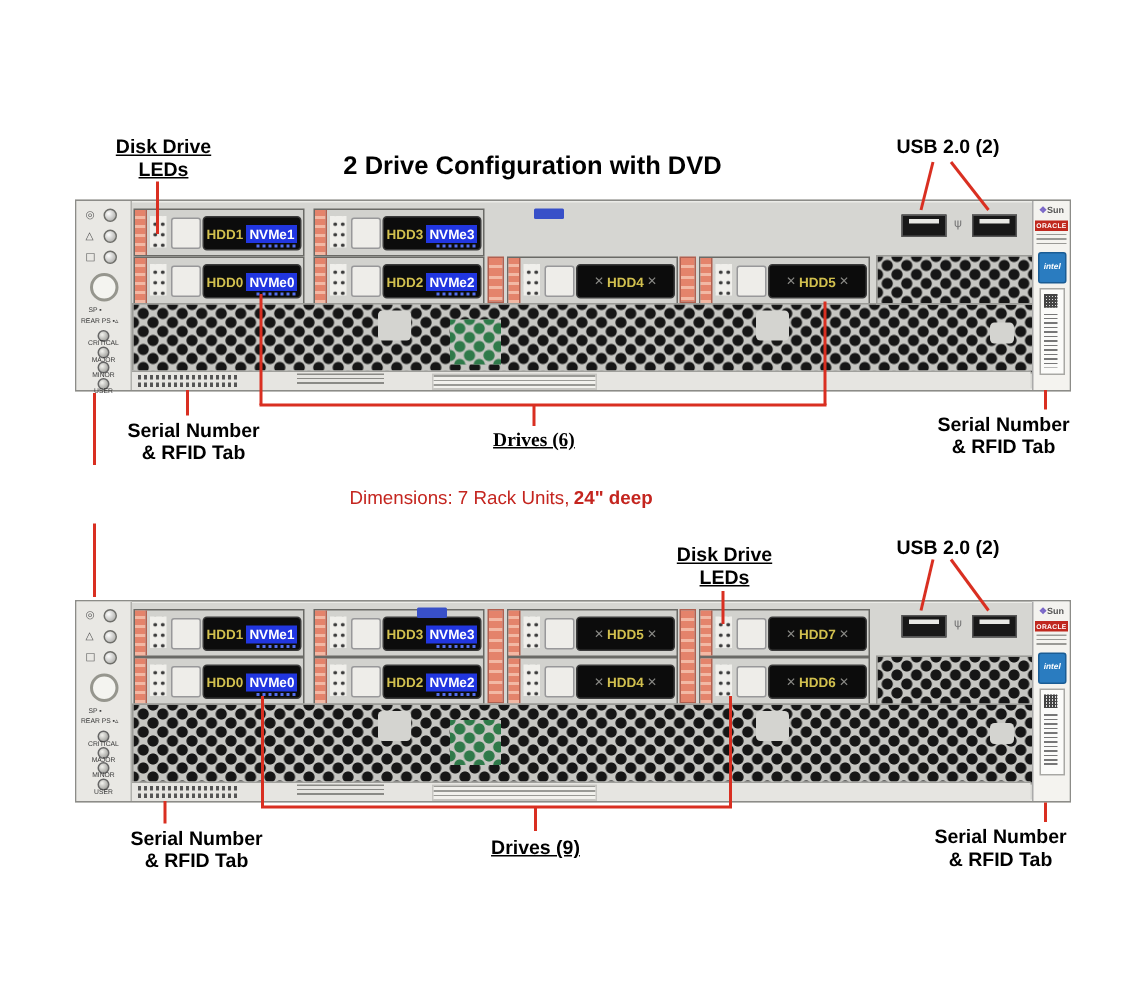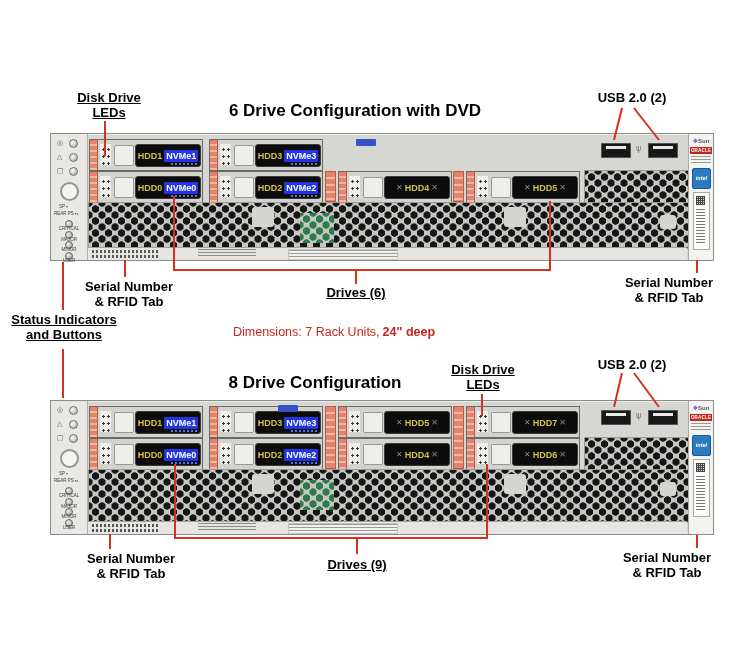--- a/index.html
+++ b/index.html
@@ -25,21 +25,21 @@
 </head>
 <body>
 
 <div id="stage">
 
   <div class="callout" style="left:70px;top:90px;width:78px;">
     <span class="u">Disk Drive</span><br>
     <span class="u">LEDs</span>
   </div>
 
-  <div class="title" style="left:120px;top:101px;width:470px;">6 Drive Configuration with DVD</div>
+  <div class="title" style="left:120px;top:101px;width:470px;">2 Drive Configuration with DVD</div>
 
   <div class="callout" style="left:590px;top:90px;width:84px;">USB 2.0 (2)</div>
 
   <div id="server-top" class="chassis" style="left:50px;top:133px;width:662px;height:126px;">
       <div style="position: absolute; left: 0px; top: 0px; width: 36px; height: 126px; background: rgb(233, 232, 228); border-right: 1px solid rgb(176, 176, 172);">
         <span style="position: absolute; left: 6px; top: 5px; font: 7px / 8px &quot;DejaVu Sans&quot;, sans-serif; color: rgb(85, 85, 85);">◎</span>
         <div style="position: absolute; left: 18px; top: 5px; width: 7px; height: 7px; border-radius: 50%; background: radial-gradient(circle at 35% 35%, rgb(253, 253, 253), rgb(160, 160, 156)); border: 1px solid rgb(110, 110, 106);"></div>
         <span style="position: absolute; left: 6px; top: 19px; font: 7px / 8px &quot;DejaVu Sans&quot;, sans-serif; color: rgb(85, 85, 85);">△</span>
         <div style="position: absolute; left: 18px; top: 19px; width: 7px; height: 7px; border-radius: 50%; background: radial-gradient(circle at 35% 35%, rgb(253, 253, 253), rgb(160, 160, 156)); border: 1px solid rgb(110, 110, 106);"></div>
         <span style="position: absolute; left: 6px; top: 33px; font: 7px / 8px &quot;DejaVu Sans&quot;, sans-serif; color: rgb(85, 85, 85);">□</span>
@@ -148,37 +148,32 @@
           <div style="position: absolute; left: 2px; top: 16px; width: 9px; height: 36px; background: repeating-linear-gradient(rgb(119, 119, 119) 0px, rgb(119, 119, 119) 1px, rgba(0, 0, 0, 0) 1px, rgba(0, 0, 0, 0) 3px);"></div>
         </div>
       </div>
     </div>
 
   <div class="callout" style="left:70px;top:279px;width:118px;">
     <span>Serial Number</span><br>
     <span>&amp; RFID Tab</span>
   </div>
 
-  <div class="callout u" style="left:306px;top:285px;width:100px;">Drives (6)</div>
+  <div class="callout u" style="left:306px;top:285px;width:100px;font-family:Liberation Serif, serif;">Drives (6)</div>
 
   <div class="callout" style="left:610px;top:275px;width:118px;">
     <span>Serial Number</span><br>
     <span>&amp; RFID Tab</span>
   </div>
 
-  <div class="callout" style="left:6px;top:312px;width:116px;">
-    <span class="u">Status Indicators</span><br>
-    <span class="u">and Buttons</span>
-  </div>
 
   <div class="dim" style="left:233px;top:325px;">
     <span>Dimensions:  7 Rack Units,</span><span class="b">24" deep</span>
   </div>
 
-  <div class="title" style="left:120px;top:373px;width:390px;">8 Drive Configuration</div>
 
   <div class="callout" style="left:444px;top:362px;width:78px;">
     <span class="u">Disk Drive</span><br>
     <span class="u">LEDs</span>
   </div>
 
   <div class="callout" style="left:590px;top:357px;width:84px;">USB 2.0 (2)</div>
 
   <div id="server-bottom" class="chassis" style="left:50px;top:400px;width:662px;height:133px;">
       <div style="position: absolute; left: 0px; top: 0px; width: 36px; height: 133px; background: rgb(233, 232, 228); border-right: 1px solid rgb(176, 176, 172);">

